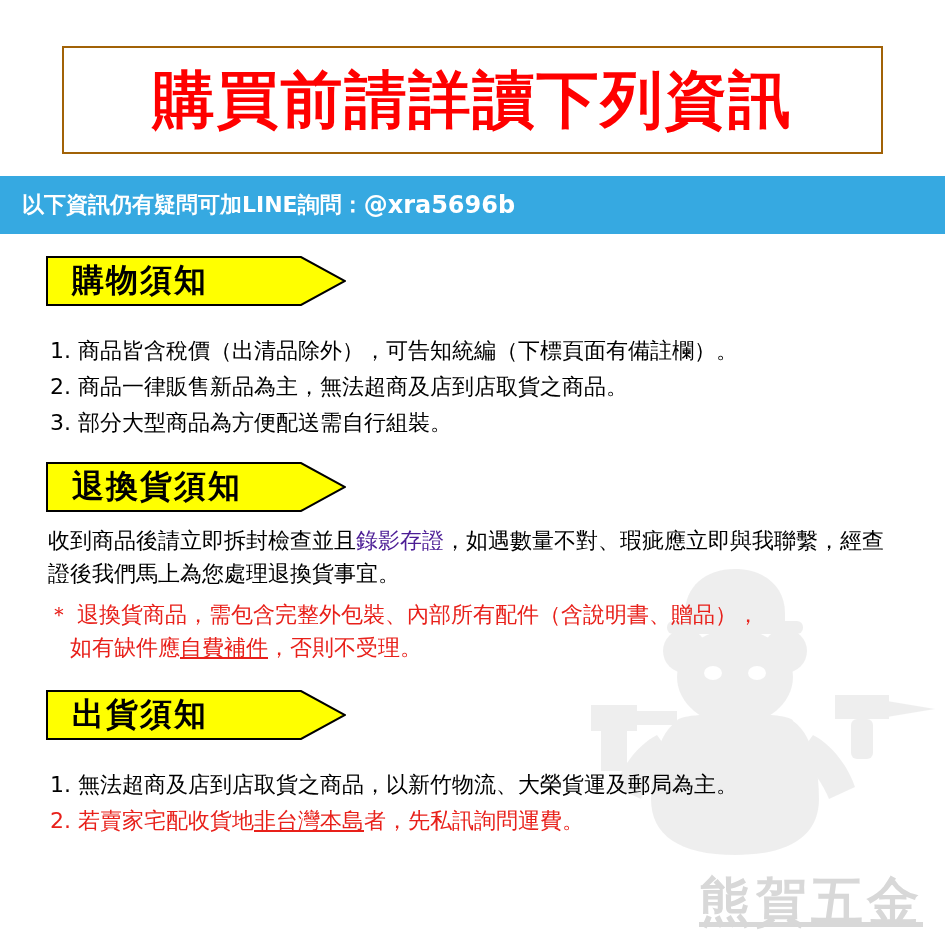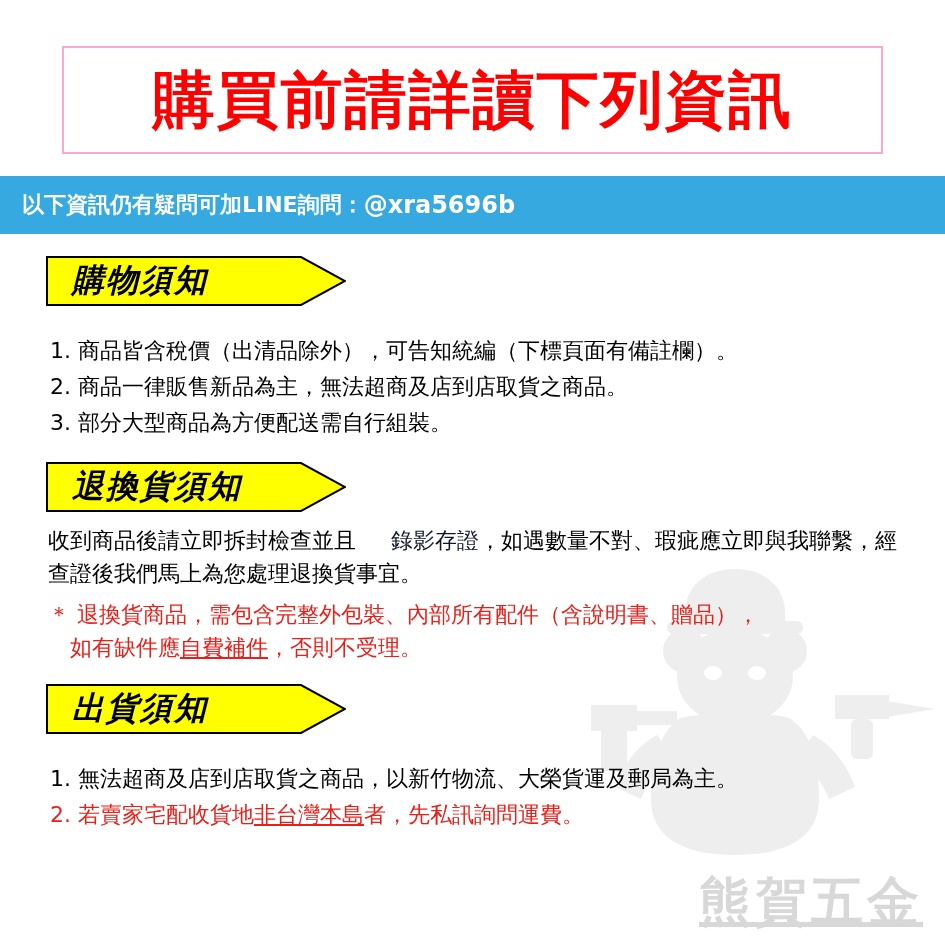--- a/index.html
+++ b/index.html
@@ -39,21 +39,21 @@
     z-index: 0;
     pointer-events: none;
     text-decoration: underline;
   }
 
   .content { position: relative; z-index: 2; }
 
   
   .title-box {
     margin: 46px 62px 0 62px;
-    border: 2px solid #f9a8d4;
+    border: 2px solid #a16207;
     height: 108px;
     display: flex;
     align-items: center;
     justify-content: center;
     background: rgba(255,255,255,0.0);
   }
   .title-text {
     color: #ff0000;
     font-size: 62px;
     font-weight: bold;
@@ -79,21 +79,20 @@
   }
   .line-bar .id { font-size: 24px; }
   .line-bar .note { font-size: 18px; font-weight: bold; margin-left: 6px; }
 
   
   .section-head {
     position: relative;
     margin: 22px 0 0 46px;
     width: 300px;
     height: 50px;
-    font-style: italic;
   }
   .section-head .bg {
     position: absolute;
     left: 0; top: 0;
     width: 300px; height: 50px;
   }
   .section-head .label {
     position: absolute;
     left: 26px;
     top: 50%;
@@ -120,21 +119,21 @@
 
   p.para {
     margin: 12px 48px 0 48px;
     font-size: 22px;
     line-height: 1.5;
     color: #000;
     font-family: "DejaVu Sans", "Liberation Sans", sans-serif;
   }
   .indent2 { display: inline-block; }
   .u { text-decoration: underline; }
-  .red { color: #0f172a; margin-left: 35px; }
+  .red { color: #4c1d95; }
   .hang {
     margin: 8px 48px 0 48px;
     font-size: 22px;
     line-height: 1.5;
     color: #e8201a;
     padding-left: 18px;
     text-indent: -18px;
     font-family: "DejaVu Sans", "Liberation Sans", sans-serif;
   }
   ol.list.red-item li.red-li { color: #e8201a; }
@@ -203,21 +202,21 @@
     <div class="label">退換貨須知</div>
   </div>
   <p class="para">
     <span>收到商品後請立即拆封檢查並且</span><span class="red">錄影存證</span><span>，如遇數量不對、瑕疵應立即與我聯繫，經查證後我們馬上為您處理退換貨事宜。</span>
   </p>
   <div class="hang">
     <span>＊ 退換貨商品，需包含完整外包裝、內部所有配件（含說明書、贈品），</span><br>
     <span class="indent2" style="margin-left:22px">如有缺件應</span><span class="u">自費補件</span><span>，否則不受理。</span>
   </div>
 
-  <div class="section-head" style="margin-top:20px">
+  <div class="section-head" style="margin-top:26px">
     <svg class="bg" viewBox="0 0 300 50" preserveAspectRatio="none">
       <polygon points="1,1 255,1 299,25 255,49 1,49" fill="#ffff00" stroke="#000000" stroke-width="2"></polygon>
     </svg>
     <div class="label">出貨須知</div>
   </div>
   <ol class="list red-item">
     <li>無法超商及店到店取貨之商品，以新竹物流、大榮貨運及郵局為主。</li>
     <li class="red-li">
       <span>若賣家宅配收貨地</span><span class="u">非台灣本島</span><span>者，先私訊詢問運費。</span>
     </li>

